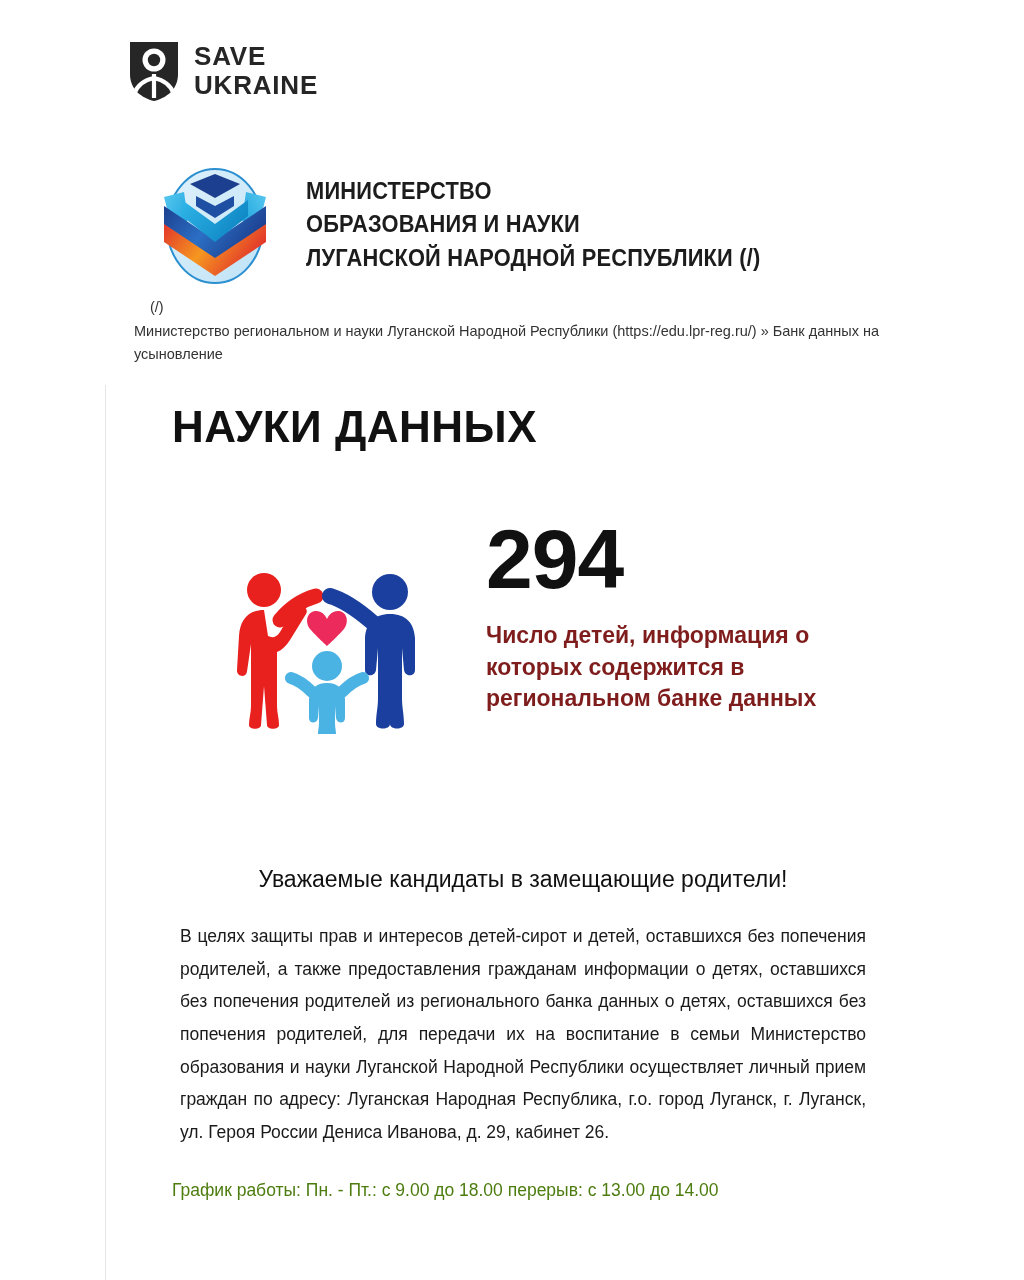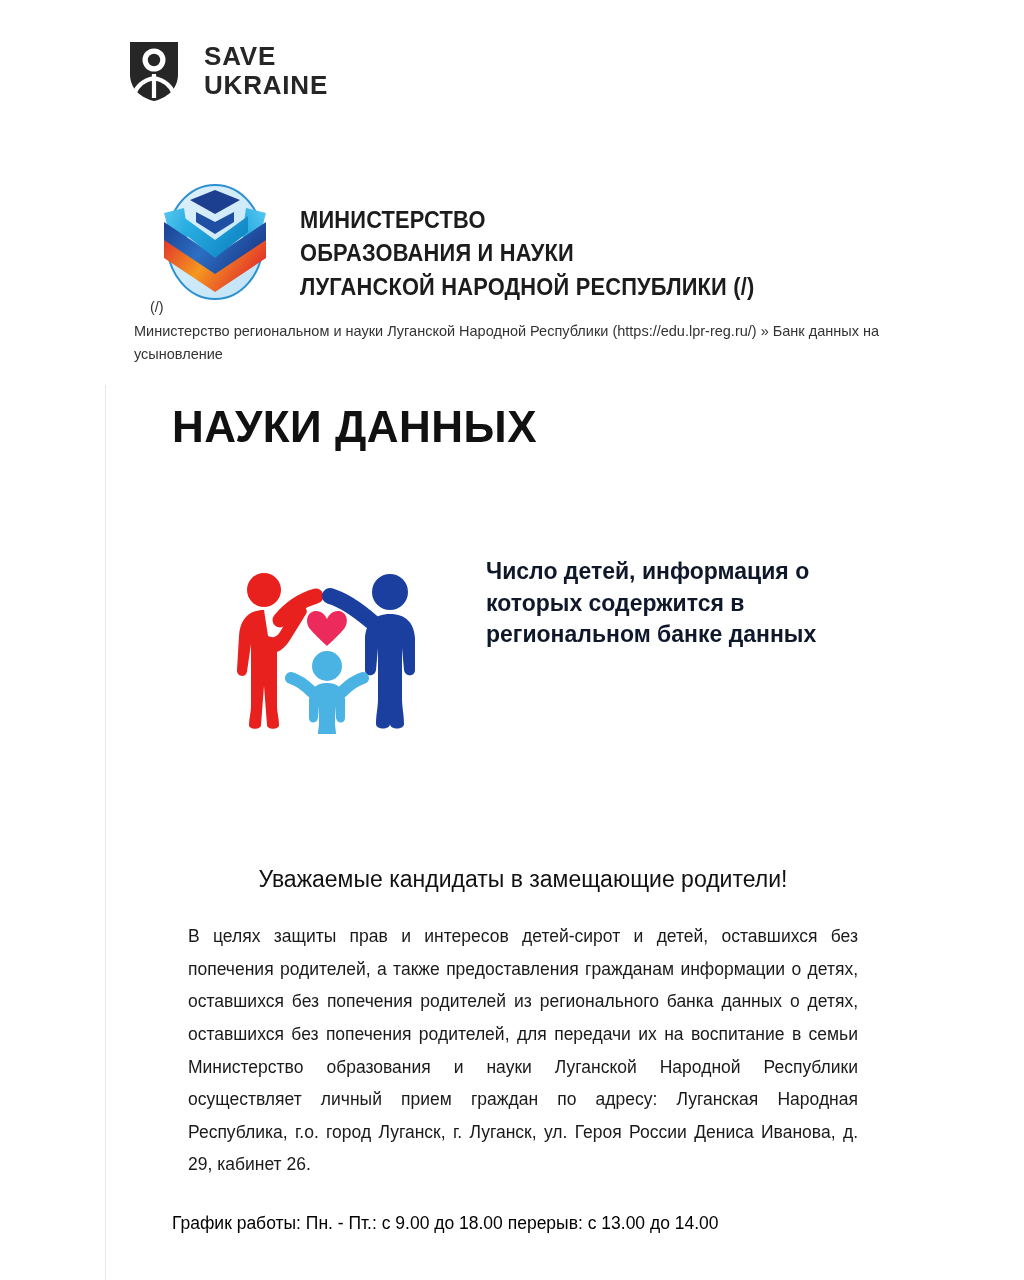--- a/index.html
+++ b/index.html
@@ -16,42 +16,42 @@
     overflow: hidden;
   }
 
   
   .save-ukraine {
     position: absolute;
     left: 128px;
     top: 40px;
     display: flex;
     align-items: center;
-    gap: 24px;
+    gap: 14px;
   }
   .su-mark { width: 52px; height: 62px; display: block; }
   .su-wordmark {
     font-family: "Liberation Sans", sans-serif;
     font-weight: bold;
     font-size: 26px;
     line-height: 1.12;
     letter-spacing: 0.8px;
     color: #262626;
     text-transform: uppercase;
   }
   .su-wordmark div { white-space: nowrap; }
 
   
   .ministry {
     position: absolute;
     left: 152px;
-    top: 178px;
+    top: 162px;
     display: flex;
-    align-items: flex-end;
-    gap: 22px;
+    align-items: center;
+    gap: 28px;
   }
   .ministry-emblem { width: 126px; height: 126px; display: block; }
   .ministry-title {
     font-family: "Liberation Sans Narrow", "Liberation Sans", sans-serif;
     font-weight: bold;
     font-size: 23.5px;
     line-height: 1.42;
     letter-spacing: 0.2px;
     color: #1c1c1c;
     text-transform: uppercase;
@@ -122,56 +122,56 @@
     padding-top: 0;
   }
   .stat-number {
     font-size: 84px;
     font-weight: bold;
     line-height: 0.95;
     color: #111111;
     letter-spacing: -1px;
   }
   .stat-caption {
-    margin-top: 36px;
+    margin-top: 20px;
     font-size: 23px;
     font-weight: bold;
     line-height: 1.38;
-    color: #0f172a;
+    color: #7f1d1d;
     max-width: 390px;
   }
 
   
   .article {
     position: absolute;
     left: 172px;
     top: 864px;
     width: 702px;
   }
   .article-heading {
     margin: 0 0 26px 0;
     font-size: 23px;
     font-weight: normal;
     line-height: 1.32;
     text-align: center;
     color: #111111;
   }
   .article-body {
-    margin: 16px;
+    margin: 8px;
     font-size: 17.5px;
     line-height: 1.86;
     text-align: justify;
     text-justify: inter-word;
     color: #1a1a1a;
   }
   .article-hours {
     margin: 26px 0 0 0;
     font-size: 17.5px;
     line-height: 1.86;
-    color: #000000;
+    color: #4d7c0f;
   }
 </style>
 </head>
 <body>
 
 <div class="save-ukraine">
   <svg class="su-mark" viewBox="0 0 52 62">
     <path d="M2 2 H50 V34 C50 50 38 58 26 61 C14 58 2 50 2 34 Z" fill="#262626"></path>
     <circle cx="26" cy="20" r="11.5" fill="#ffffff"></circle>
     <circle cx="26" cy="20" r="6.2" fill="#262626"></circle>
@@ -258,20 +258,21 @@
     <path d="M103 80 C103 80 92 70 86 63 C80 55 84 45 92 45 C98 45 101 49 103 53 C105 49 108 45 114 45 C122 45 126 55 120 63 C114 70 103 80 103 80 Z" fill="#ed2a5c"></path>
 
     <g fill="#4bb3e3">
       <circle cx="103" cy="100" r="15"></circle>
       <path d="M103 117 C92 117 86 123 85 133 L85 152 C85 158 93 158 94 152 L95 140 L95 156 C95 162 94 164 94 168 L112 168 C112 164 111 162 111 156 L111 140 L112 152 C113 158 121 158 121 152 L121 133 C120 123 114 117 103 117"></path>
     </g>
     <path d="M88 126 C80 118 74 114 67 112" stroke="#4bb3e3" stroke-width="12" stroke-linecap="round" fill="none"></path>
     <path d="M118 126 C126 118 132 114 139 112" stroke="#4bb3e3" stroke-width="12" stroke-linecap="round" fill="none"></path>
   </svg>
   <div class="stat-text">
+    <div class="stat-number">294</div>
     <div class="stat-caption">Число детей, информация о которых содержится в региональном банке данных</div>
   </div>
 </div>
 
 <div class="article">
   <h2 class="article-heading">Уважаемые кандидаты в замещающие родители!</h2>
   <p class="article-body">В целях защиты прав и интересов детей-сирот и детей, оставшихся без попечения родителей, а также предоставления гражданам информации о детях, оставшихся без попечения родителей из регионального банка данных о детях, оставшихся без попечения родителей, для передачи их на воспитание в семьи Министерство образования и науки Луганской Народной Республики осуществляет личный прием граждан по адресу: Луганская Народная Республика, г.о. город Луганск, г. Луганск, ул. Героя России Дениса Иванова, д. 29, кабинет 26.</p>
   <p class="article-hours">График работы: Пн. - Пт.: с 9.00 до 18.00 перерыв: с 13.00 до 14.00</p>
 </div>
 

